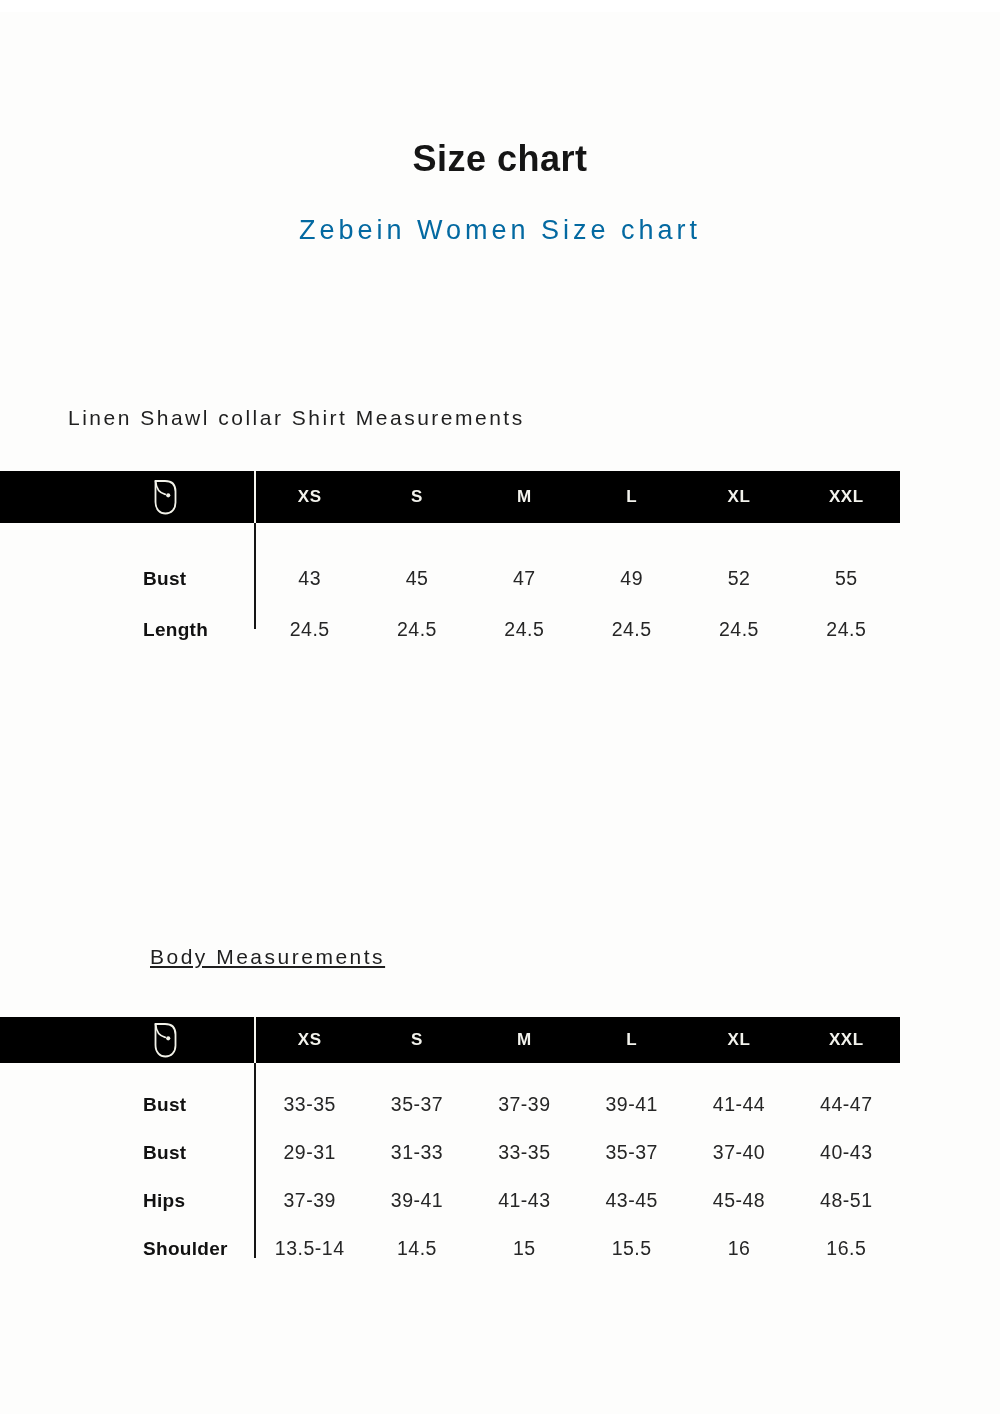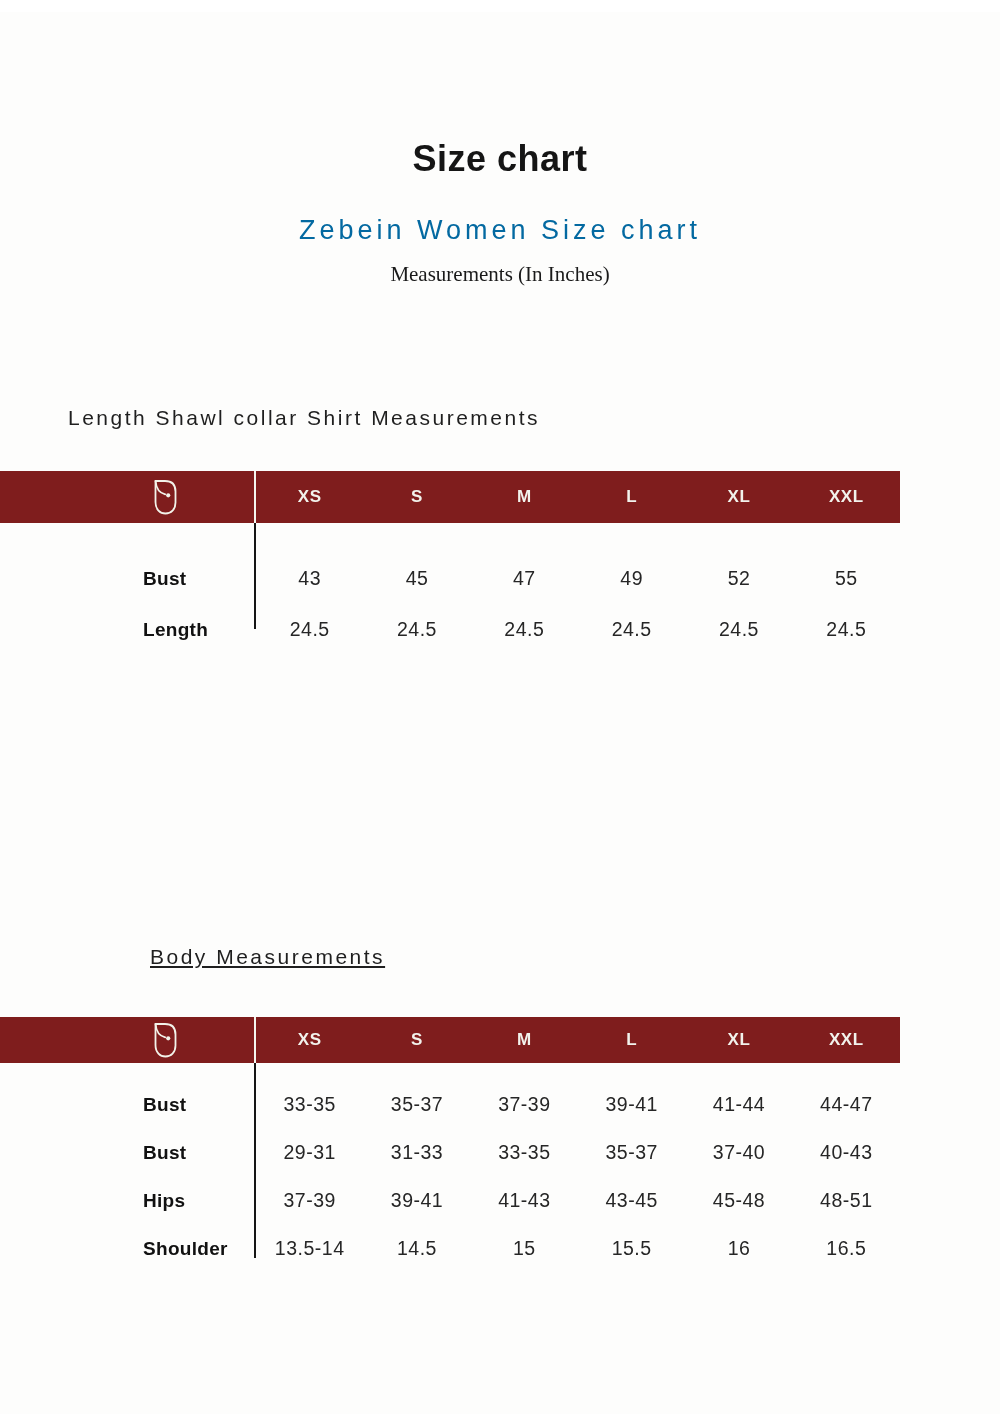--- a/index.html
+++ b/index.html
@@ -26,21 +26,21 @@
     position:absolute; font-size:21px; letter-spacing:2.5px;
     color:#1f1f1f; font-weight:400; white-space:nowrap;
   }
   .sh1 { left:68px; top:394px; }
   .sh2 { left:150px; top:933px;text-decoration:underline; }
 
   .sizetable { position:absolute; left:0; width:900px; }
   .t1 { top:459px; }
   .t2 { top:1005px; }
 
-  .thead { display:flex; align-items:center; background:#7f1d1d; }
+  .thead { display:flex; align-items:center; background:#000000; }
   .t1 .thead { height:52px; }
   .t2 .thead { height:46px; }
 
   .icon-cell {
     width:256px; height:100%; display:flex; align-items:center;
     border-right:2px solid #f6f6ef;
   }
   .icon-cell svg { margin-left:152px; display:block; }
 
   .hcell {
@@ -67,23 +67,22 @@
   .t1 .vline { top:52px; height:106px; }
   .t2 .vline { top:46px; height:195px; }
 </style>
 </head>
 <body>
 
 <div class="page">
 
   <div class="title">Size chart</div>
   <div class="subtitle">Zebein Women Size chart</div>
-  <div class="note">Measurements (In Inches)</div>
 
-  <div class="section-heading sh1">Length Shawl collar Shirt Measurements</div>
+  <div class="section-heading sh1">Linen Shawl collar Shirt Measurements</div>
 
   <div class="sizetable t1">
     <div class="thead">
       <div class="icon-cell">
         <svg width="27" height="36" viewBox="0 0 27 36" fill="none" xmlns="http://www.w3.org/2000/svg">
           <path d="M3.5 2 V23 C3.5 30.5 8 34.5 13.5 34.5 C19 34.5 23.5 30.5 23.5 23.5 V12.5 C23.5 5.5 19.5 2 13 2 H3.5" stroke="#f3f3ea" stroke-width="1.8" stroke-linecap="round" fill="none"></path>
           <path d="M3.5 2 C4.2 9.5 8 14.2 13.2 15.3" stroke="#f3f3ea" stroke-width="1.8" stroke-linecap="round" fill="none"></path>
           <circle cx="16.2" cy="16.3" r="2.1" fill="#f3f3ea"></circle>
         </svg>
       </div>

